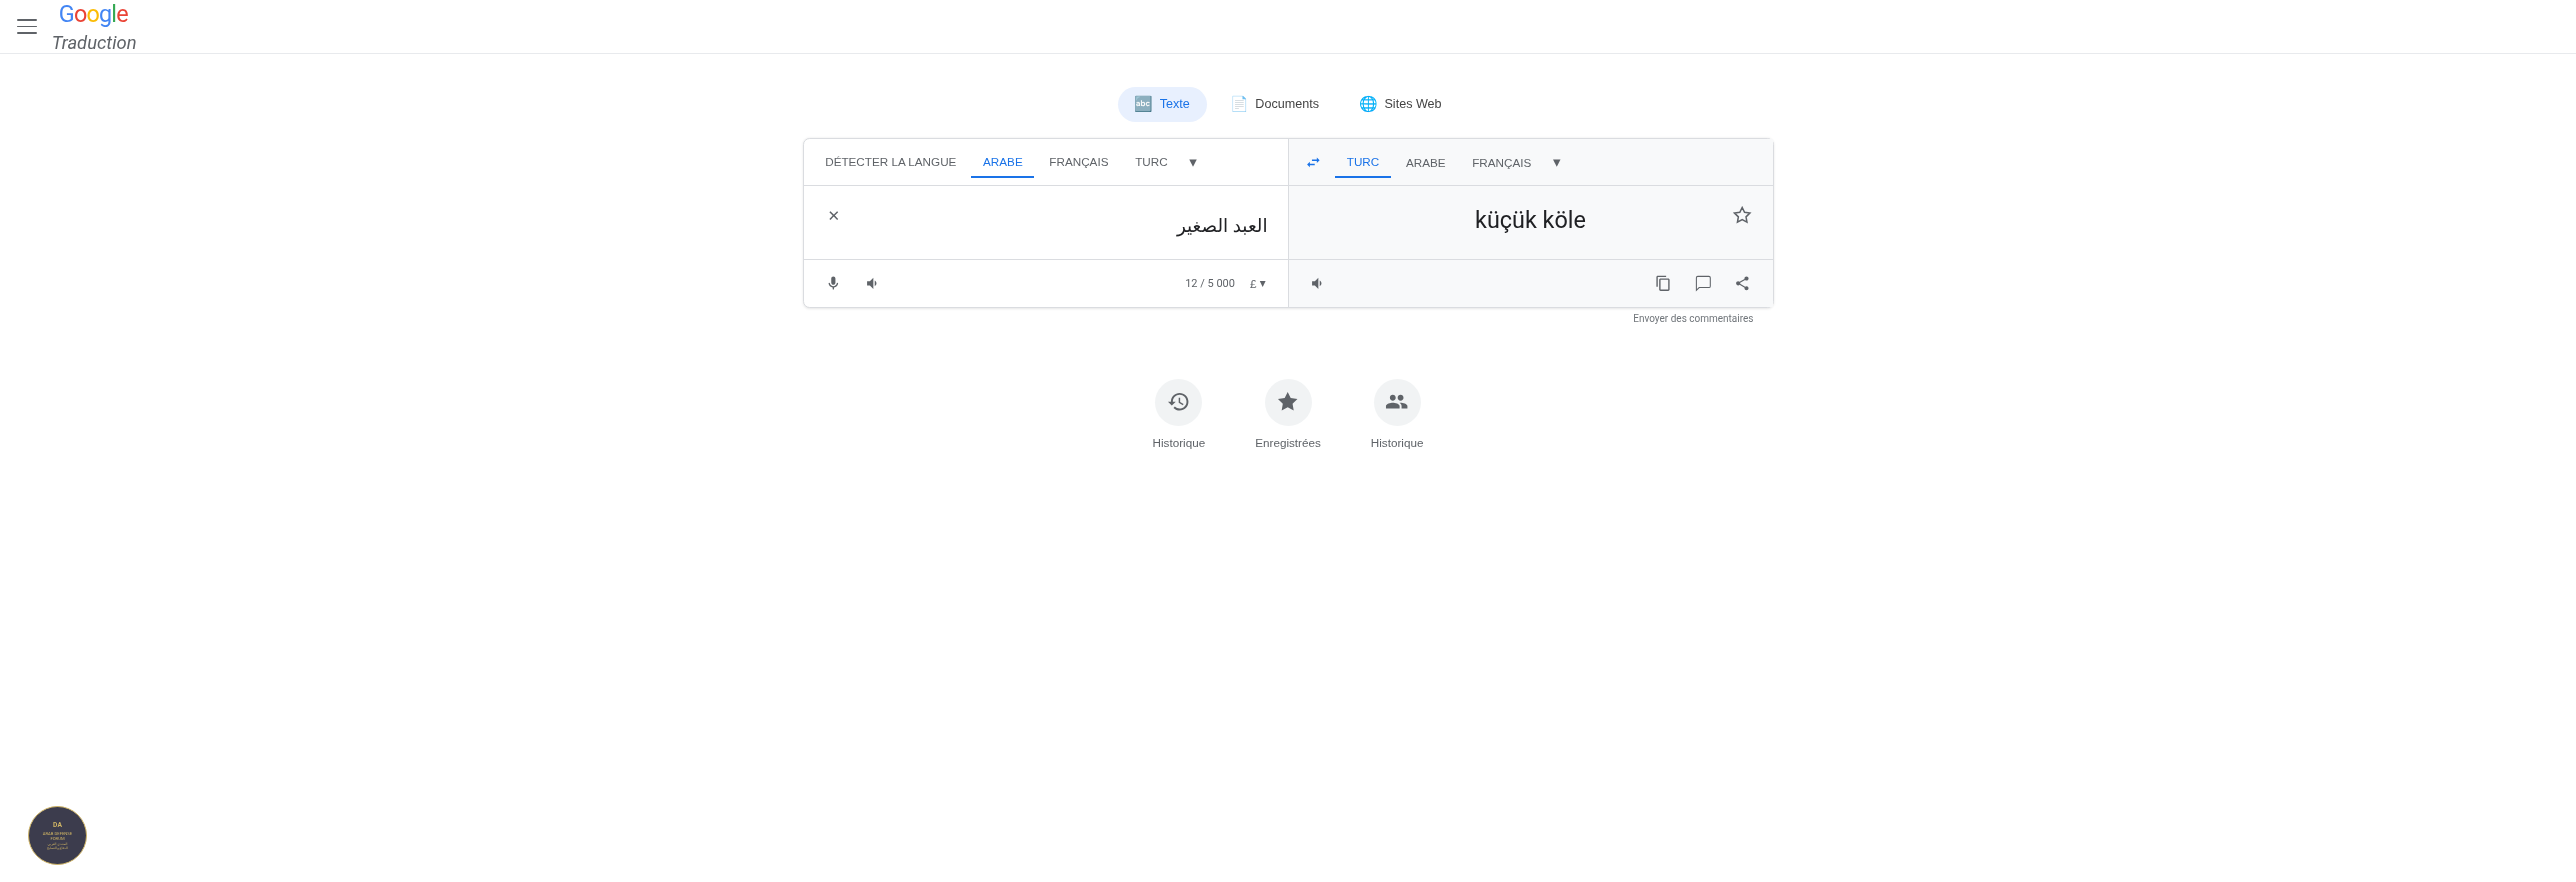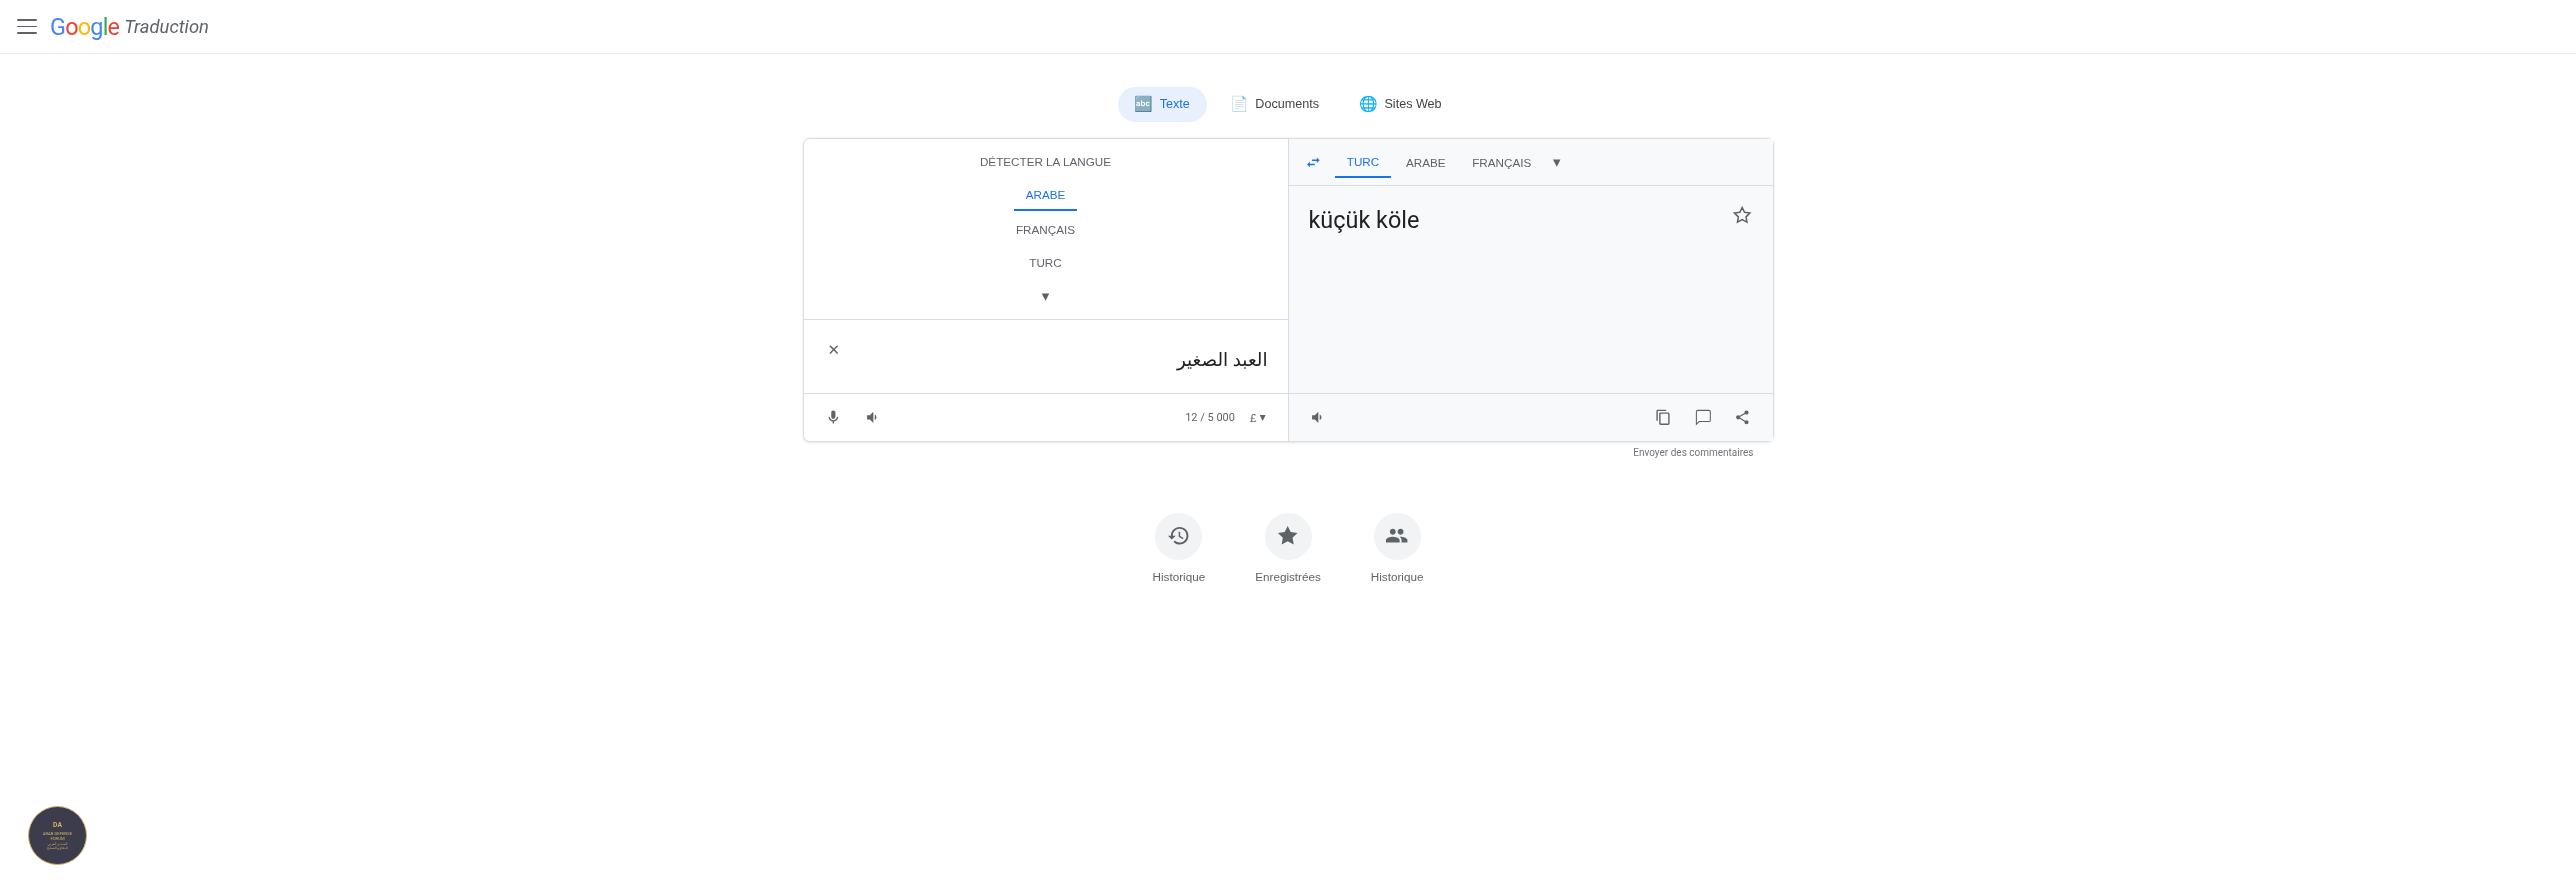--- a/index.html
+++ b/index.html
@@ -32,20 +32,21 @@
       display: block;
       width: 20px;
       height: 1.7px;
       background: #5f6368;
       border-radius: 1.7px;
     }
     .logo-area {
       display: flex;
       align-items: center;
       gap: 3.3px;
+      flex-direction: column;
     }
     .google-logo {
       font-size: 23.4px;
       font-weight: 400;
       letter-spacing: -0.8px;
     }
     .g-blue { color: #4285f4; }
     .g-red { color: #ea4335; }
     .g-yellow { color: #fbbc05; }
     .g-green { color: #34a853; }
@@ -135,25 +136,24 @@
     .left-panel {
       flex: 1;
       display: flex;
       flex-direction: column;
       border-right: 0.8px solid #dadce0;
     }
 
     
     .lang-selector {
       display: flex;
-      align-items: center;
+      align-items: flex-start;
       padding: 6.7px 10px;
       border-bottom: 0.8px solid #dadce0;
       gap: 3.3px;
-      flex-direction: column;
     }
     .lang-btn {
       padding: 8.4px 11.7px;
       border: none;
       background: transparent;
       cursor: pointer;
       font-size: 11.7px;
       color: #5f6368;
       border-radius: 3.3px;
       font-weight: 500;
@@ -286,20 +286,21 @@
       border-radius: 50%;
       margin-right: 3.3px;
     }
 
     .translation-text {
       flex: 1;
       padding: 20px;
       font-size: 23.4px;
       color: #202124;
       font-weight: 400;
+      text-align: center;
     }
     .star-btn {
       position: absolute;
       right: 20px;
       top: 20px;
     }
     .right-text-area {
       position: relative;
       flex: 1;
     }

